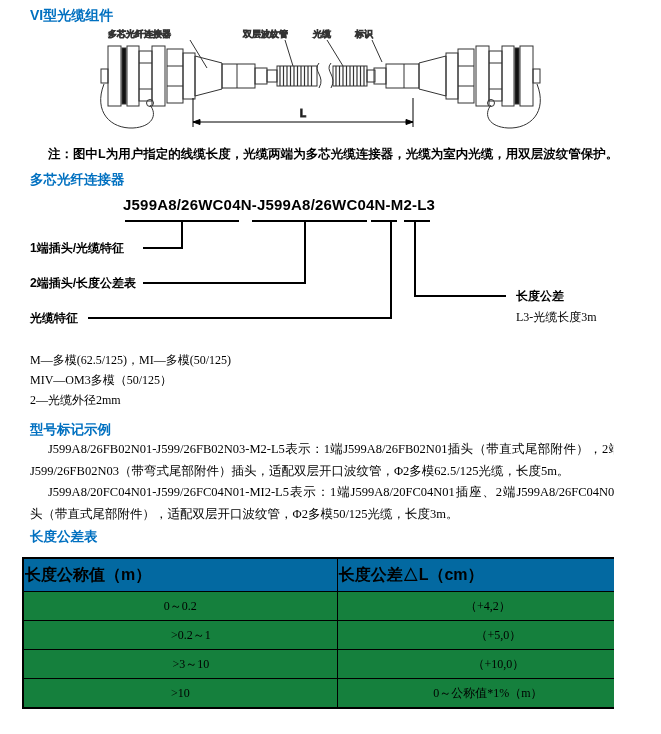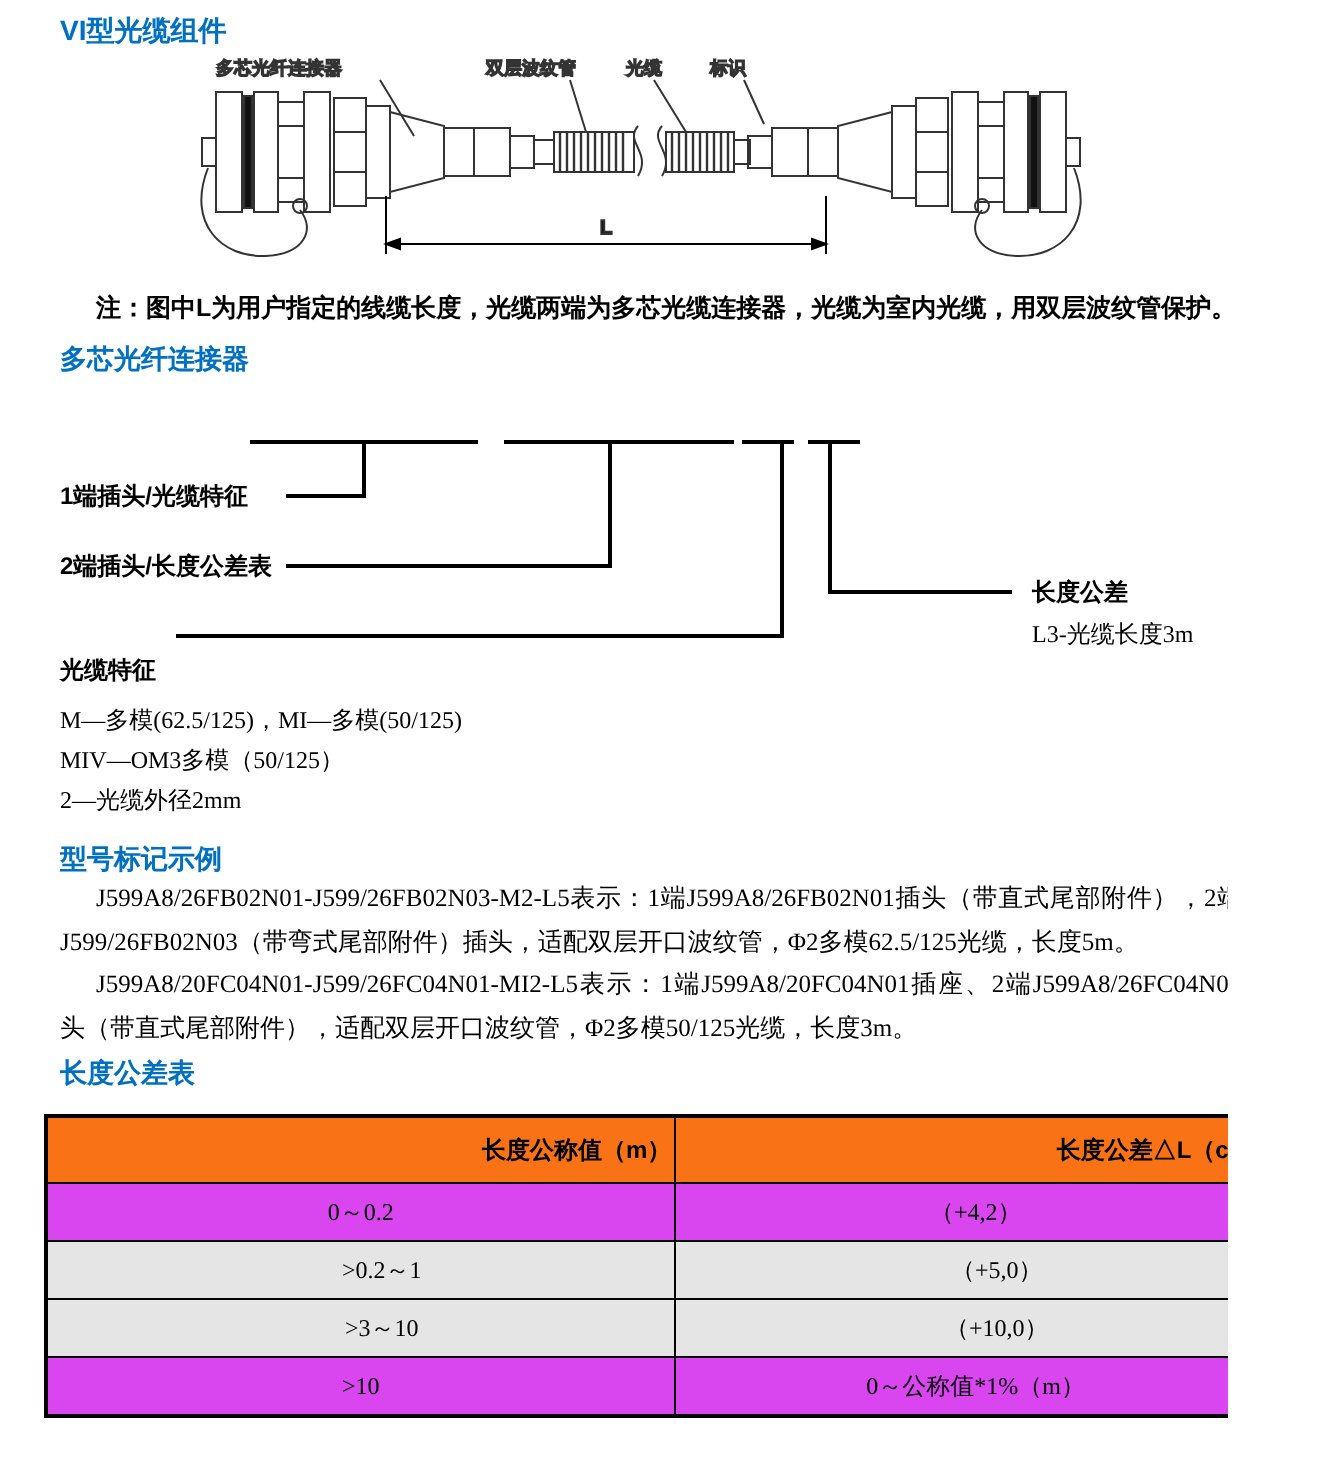--- a/index.html
+++ b/index.html
@@ -10,25 +10,25 @@
   .sec-h{color:#0070C0;font-weight:bold;font-family:"Liberation Sans",sans-serif;font-size:13.5px;}
   .note{font-weight:bold;font-family:"Liberation Sans",sans-serif;font-size:12.5px;}
   .model{font-weight:bold;font-family:"Liberation Sans",sans-serif;font-size:15px;letter-spacing:.2px;}
   .lbl-b{font-weight:bold;font-family:"Liberation Sans",sans-serif;font-size:12px;}
   .lbl-r{font-size:12px;}
   .feat{font-size:12px;line-height:20px;}
   .ln{position:absolute;background:#000;}
   .paras{font-size:12.5px;line-height:21.5px;text-align:justify;}
   .paras p{margin:0;text-indent:18px;}
   table.tol{border-collapse:collapse;width:618px;table-layout:fixed;border:2px solid #000;}
-  table.tol th{background:#f97316;font-family:"Liberation Sans",sans-serif;font-weight:bold;
-               font-size:12px;border:1px solid #000;height:30px;text-align:right;}
+  table.tol th{background:#0369a1;font-family:"Liberation Sans",sans-serif;font-weight:bold;
+               font-size:16px;border:1px solid #000;height:30px;text-align:left;}
   table.tol td{font-size:12px;border:1px solid #000;height:26px;text-align:center;}
-  tr.odd td{background:#d946ef;}
-  tr.even td{background:#e5e5e5;padding-left:22px;}
+  tr.odd td{background:#15803d;}
+  tr.even td{background:#15803d;padding-left:22px;}
   svg text{font-family:"Liberation Sans",sans-serif;font-size:9px;fill:#333;}
   svg .dim{font-size:10px;font-weight:bold;fill:#000;}
 </style>
 </head>
 <body>
 
 <div class="page">
 
   <div class="abs doc-title" style="left:30px;top:7px;">VI型光缆组件</div>
 
@@ -112,39 +112,40 @@
         <path d="M318,96 l-7,-2.5 l0,5 Z" fill="#000"></path>
       </g>
       <text class="dim" x="205" y="91">L</text>
     </g>
   </svg>
 
   <div class="abs note" style="left:48px;top:146px;width:600px;">注：图中L为用户指定的线缆长度，光缆两端为多芯光缆连接器，光缆为室内光缆，用双层波纹管保护。</div>
 
   <div class="abs sec-h" style="left:30px;top:171px;">多芯光纤连接器</div>
 
+  <div class="abs model" style="left:123px;top:196px;">J599A8/26WC04N-J599A8/26WC04N-M2-L3</div>
 
   <div>
     <div class="ln" style="left:125px;top:220px;width:114px;height:2px;"></div>
     <div class="ln" style="left:252px;top:220px;width:115px;height:2px;"></div>
     <div class="ln" style="left:371px;top:220px;width:26px;height:2px;"></div>
     <div class="ln" style="left:404px;top:220px;width:26px;height:2px;"></div>
     <div class="ln" style="left:181px;top:220px;width:2px;height:29px;"></div>
     <div class="ln" style="left:304px;top:220px;width:2px;height:64px;"></div>
     <div class="ln" style="left:390px;top:220px;width:2px;height:99px;"></div>
     <div class="ln" style="left:414px;top:220px;width:2px;height:77px;"></div>
     <div class="ln" style="left:143px;top:247px;width:40px;height:2px;"></div>
     <div class="ln" style="left:143px;top:282px;width:163px;height:2px;"></div>
     <div class="ln" style="left:88px;top:317px;width:304px;height:2px;"></div>
     <div class="ln" style="left:414px;top:295px;width:92px;height:2px;"></div>
   </div>
 
   <div class="abs lbl-b" style="left:30px;top:240px;">1端插头/光缆特征</div>
   <div class="abs lbl-b" style="left:30px;top:275px;">2端插头/长度公差表</div>
-  <div class="abs lbl-b" style="left:30px;top:327px;">光缆特征</div>
+  <div class="abs lbl-b" style="left:30px;top:310px;">光缆特征</div>
   <div class="abs lbl-b" style="left:516px;top:288px;">长度公差</div>
   <div class="abs lbl-r" style="left:516px;top:309px;">L3-光缆长度3m</div>
 
   <div class="abs feat" style="left:30px;top:350px;">M—多模(62.5/125)，MI—多模(50/125)</div>
   <div class="abs feat" style="left:30px;top:370px;">MIV—OM3多模（50/125）</div>
   <div class="abs feat" style="left:30px;top:390px;">2—光缆外径2mm</div>
 
   <div class="abs sec-h" style="left:30px;top:421px;">型号标记示例</div>
   <div class="abs paras" style="left:30px;top:439px;width:604px;">
     <p>J599A8/26FB02N01-J599/26FB02N03-M2-L5表示：1端J599A8/26FB02N01插头（带直式尾部附件），2端为J599/26FB02N03（带弯式尾部附件）插头，适配双层开口波纹管，Φ2多模62.5/125光缆，长度5m。</p>

